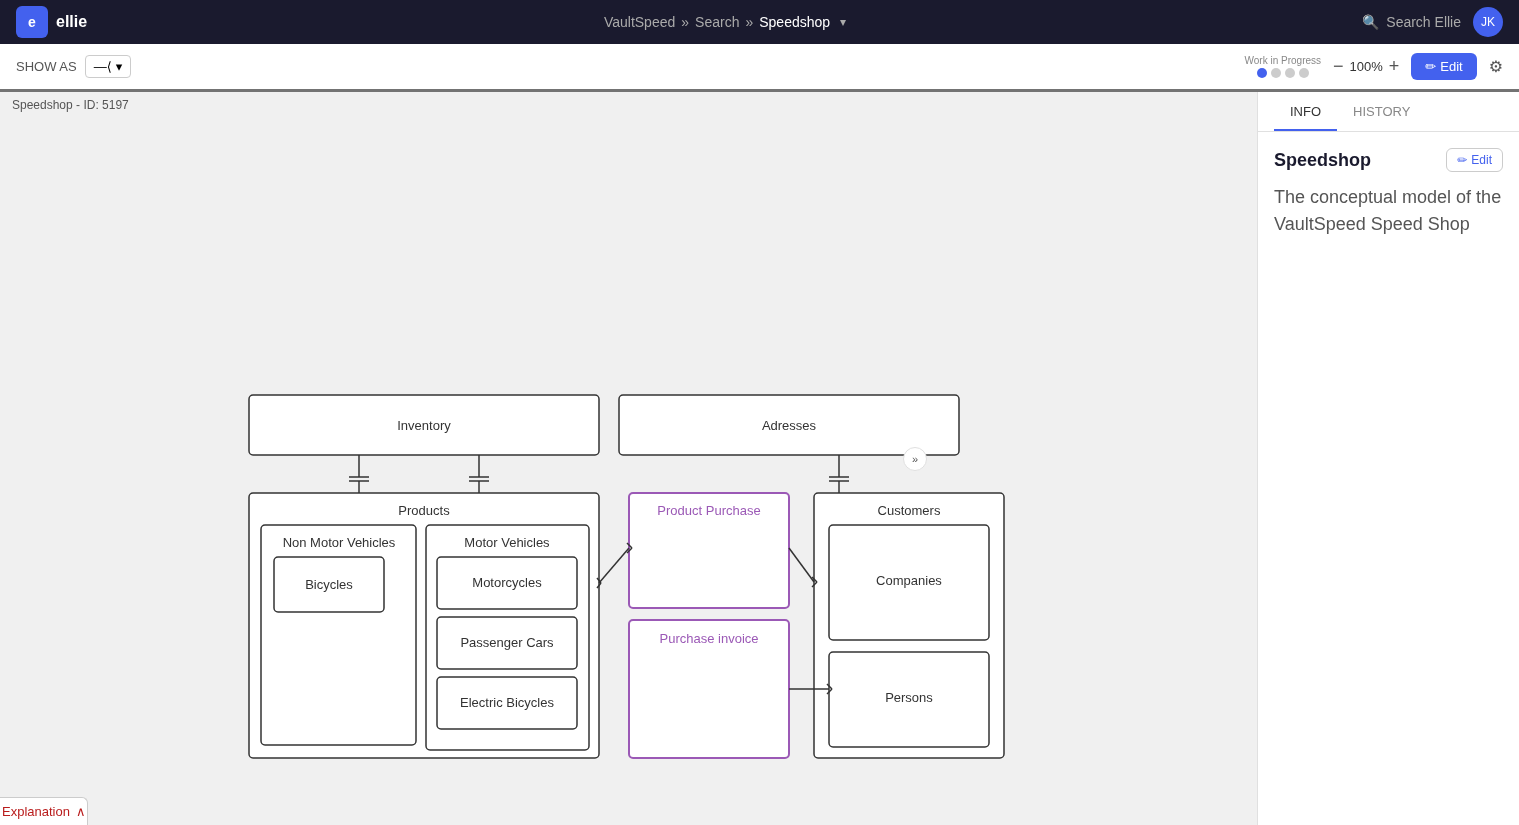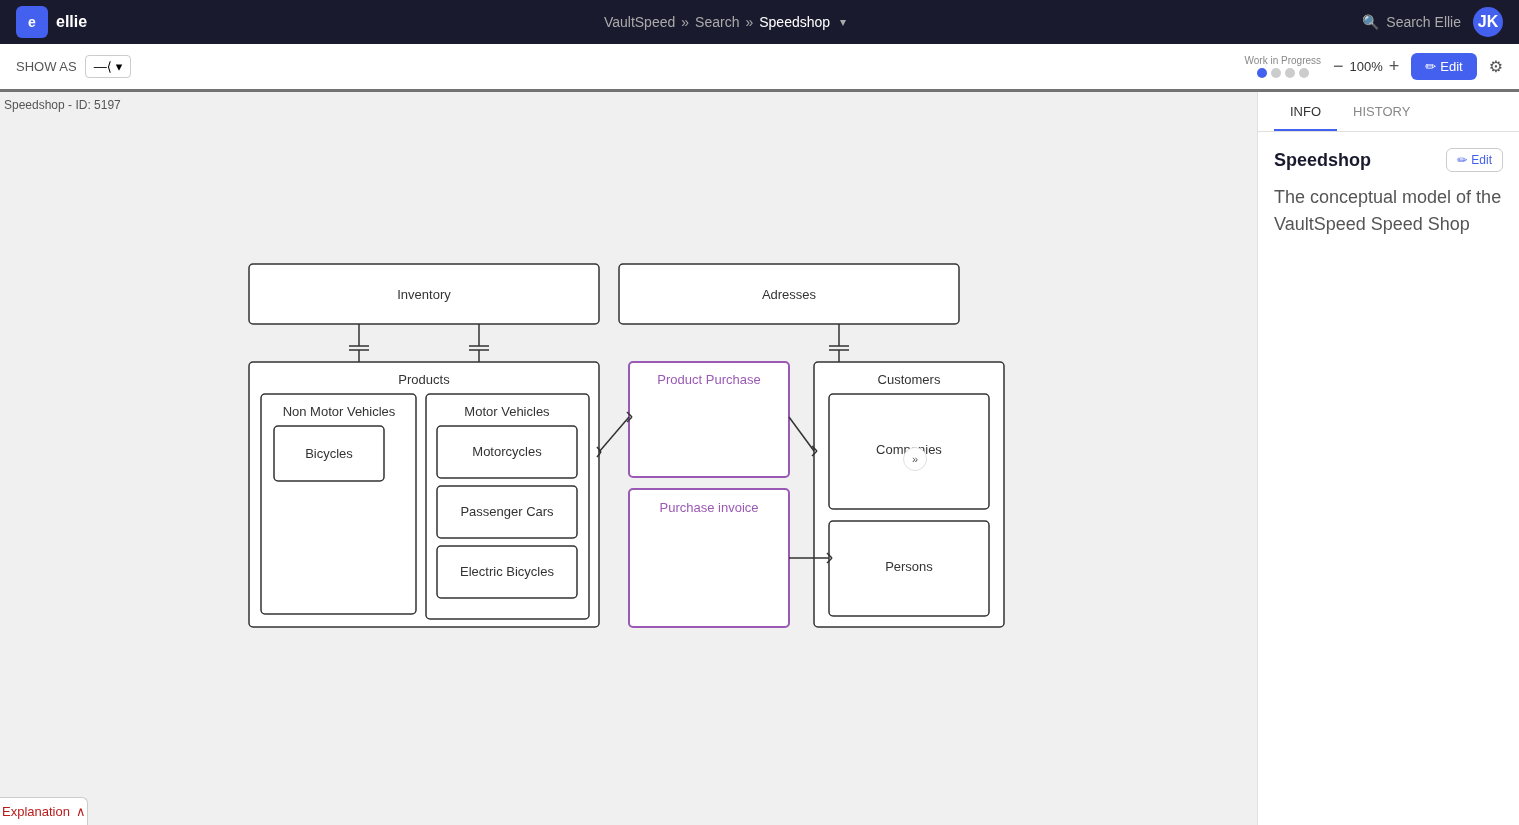--- a/index.html
+++ b/index.html
@@ -31,21 +31,21 @@
     .navbar-center span { color: #aaa; }
     .navbar-center .active { color: white; }
     .chevron-down { color: #aaa; font-size: 12px; margin-left: 4px; }
     .navbar-right { display: flex; align-items: center; gap: 12px; }
     .search-box {
       display: flex; align-items: center; gap: 6px;
       background: transparent; border: none; color: #aaa; font-size: 14px; cursor: pointer;
     }
     .avatar {
       width: 30px; height: 30px; border-radius: 50%;
-      background: #4361ee; color: white; font-size: 16px; font-weight: bold;
+      background: #4361ee; color: white; font-size: 12px; font-weight: normal;
       display: flex; align-items: center; justify-content: center;
     }
 
     
     .toolbar {
       background: white;
       height: 48px;
       display: flex;
       align-items: center;
       justify-content: space-between;
@@ -89,32 +89,32 @@
     .canvas-area {
       flex: 1;
       background: #f0f0f0;
       position: relative;
       overflow: hidden;
     }
 
     .breadcrumb-bar {
       position: absolute;
       top: 0; left: 0;
-      padding: 6px 4px;
+      padding: 6px 12px;
       font-size: 12px;
       color: #555;
       background: rgba(240,240,240,0.9);
       z-index: 10;
     }
 
     
     .diagram-container {
       position: absolute;
       top: 30px; left: 0; right: 0; bottom: 40px;
-      display: flex; align-items: center; justify-content: center;
+      display: flex; align-items: flex-end; justify-content: center;
     }
 
     
     .explanation-bar {
       position: absolute;
       bottom: 0; left: 0;
       background: white;
       border-top: 1px solid #ccc;
       border-right: 1px solid #ccc;
       border-radius: 0 6px 0 0;

